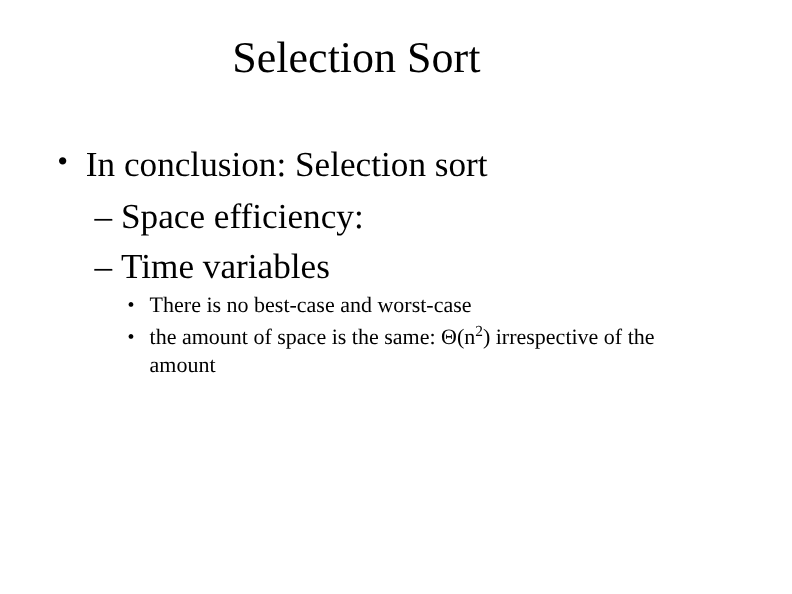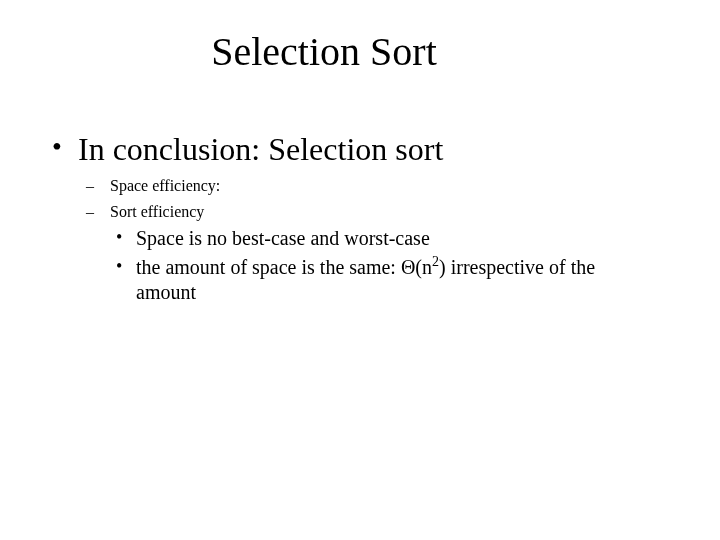--- a/index.html
+++ b/index.html
@@ -37,21 +37,21 @@
   .l1::before {
     content: "•";
     position: absolute;
     left: 12px;
     top: 0;
     font-size: 28px;
   }
 
   
   .l2 {
-    font-size: 16px;
+    font-size: 32px;
     padding-left: 32px;
     margin-left: 38px;
     position: relative;
     margin-top: 6px;
     margin-bottom: 4px;
     line-height: 1.25;
   }
   .l2::before {
     content: "–";
     position: absolute;
@@ -84,22 +84,22 @@
 <body>
 
 <div class="slide">
   <h1 class="title">Selection Sort</h1>
 
   <ul>
     <li class="l1">In conclusion: Selection sort</li>
 
     <li class="l2">Space efficiency:</li>
 
-    <li class="l2">Sort efficiency</li>
-    <li class="l3">Space is no best-case and worst-case</li>
+    <li class="l2">Time variables</li>
+    <li class="l3">There is no best-case and worst-case</li>
     <li class="l3">
       <span>the amount of space is the same: </span><span>Θ(n</span><sup>2</sup><span>) irrespective of the amount</span>
     </li>
 
     <li class="gap"></li>
 
   </ul>
 </div>
 
 </body></html>

